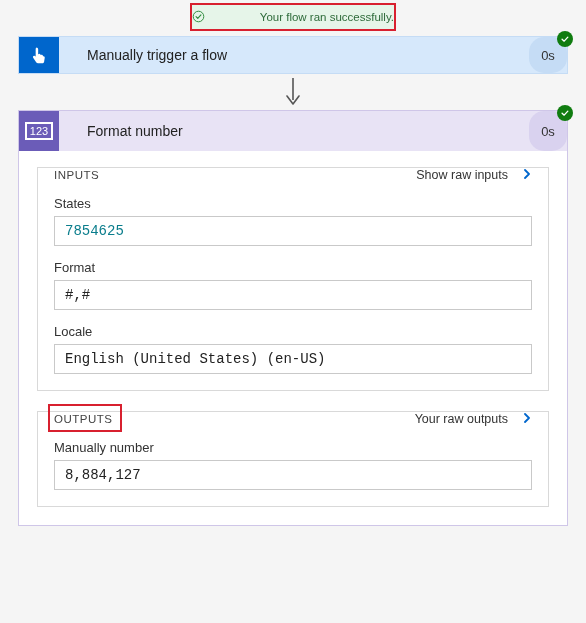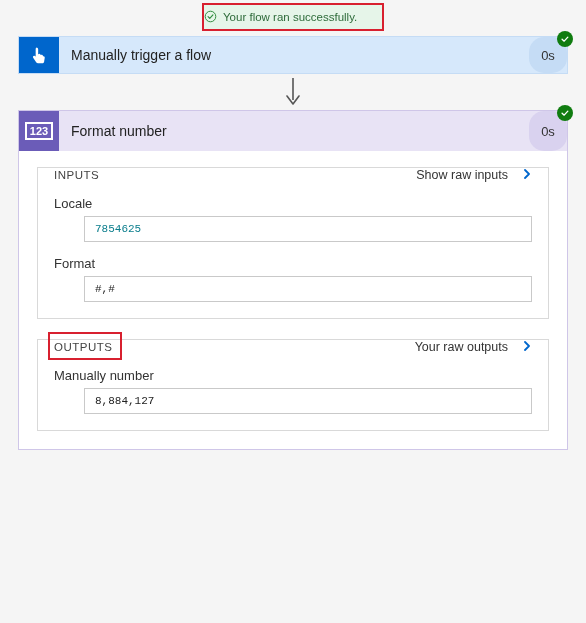--- a/index.html
+++ b/index.html
@@ -14,27 +14,27 @@
   }
   .canvas {
     position: relative;
     width: 586px;
     height: 623px;
     background: #f5f5f5;
     padding-top: 4px;
   }
   
   .success-banner {
-    width: 180px;
+    width: 204px;
     margin: 0 auto 6px auto;
     background: #e6f5e9;
     border: 1px solid #b9e0c1;
     display: flex;
     align-items: center;
-    justify-content: flex-start;
+    justify-content: space-between;
     height: 26px;
     gap: 6px;
     font-size: 11.5px;
     color: #2e6b3a;
   }
   .success-banner svg { width: 13px; height: 13px; }
   .hl-red-banner { outline: 2px solid #d8202f; outline-offset: -1px; }
   
   .card {
     position: relative;
@@ -51,21 +51,21 @@
     align-items: center;
     justify-content: center;
     flex-shrink: 0;
   }
   .trigger-icon { background: #0066cc; }
   .trigger-icon svg { width: 20px; height: 20px; fill: #fff; }
   .card-title {
     flex: 1;
     display: flex;
     align-items: center;
-    padding: 0 12px;
+    padding: 0 28px;
     font-size: 14px;
     color: #222;
   }
   .card-duration {
     width: 38px;
     display: flex;
     align-items: center;
     justify-content: center;
     font-size: 13px;
     color: #333;
@@ -106,21 +106,21 @@
   }
   .action-icon {
     width: 40px;
     background: #6b5cb8;
     display: flex; align-items: center; justify-content: center;
     position: relative;
   }
   .action-icon .i123 {
     border: 2px solid #fff;
     color: #fff;
-    font-weight: 700;
+    font-weight: 400;
     font-size: 11px;
     padding: 1px 3px;
     line-height: 1;
     display: flex; align-items: center; justify-content: center;
     width: 28px; height: 18px;
   }
   .action-header .card-duration { background: #d9d2ef; }
   .action-body {
     padding: 16px 18px 18px 18px;
   }
@@ -153,25 +153,24 @@
   .field { margin-bottom: 14px; }
   .field:last-child { margin-bottom: 0; }
   .field-label {
     font-size: 13px;
     color: #333;
     margin-bottom: 5px;
   }
   .field-value {
     border: 1px solid #c9c9c9;
     padding: 6px 10px;
-    font-size: 11px;
+    font-size: 14px;
     background: #fff;
     color: #222;
     font-family: Consolas, "Courier New", monospace;
-    margin-left: 30px;
   }
   .teal { color: #0a7d8c; }
   .hl-box {
     position: absolute;
     border: 2px solid #d8202f;
     pointer-events: none;
   }
 </style>
 </head>
 <body>
@@ -233,29 +232,33 @@
             <span>Show raw inputs</span>
             <span>
               <svg viewBox="0 0 10 10">
                   <path d="M3 1 L7 5 L3 9" fill="none" stroke="#0066cc" stroke-width="1.8" stroke-linecap="round" stroke-linejoin="round"></path>
                 </svg>
             </span>
           </div>
         </div>
 
         <div class="field">
-          <div class="field-label">Locale</div>
+          <div class="field-label">States</div>
           <div class="field-value teal" style="position:relative">7854625</div>
         </div>
 
         <div class="field">
           <div class="field-label">Format</div>
           <div class="field-value" style="position:relative">#,#</div>
         </div>
 
+        <div class="field">
+          <div class="field-label">Locale</div>
+          <div class="field-value">English (United States) (en-US)</div>
+        </div>
       </div>
 
       <div class="section" style="margin-bottom:0; position:relative">
         <div class="section-head" style="position:relative">
           <div class="section-title">OUTPUTS</div>
           <div class="show-raw">
             <span>Your raw outputs</span>
             <span>
               <svg viewBox="0 0 10 10">
                   <path d="M3 1 L7 5 L3 9" fill="none" stroke="#0066cc" stroke-width="1.8" stroke-linecap="round" stroke-linejoin="round"></path>

